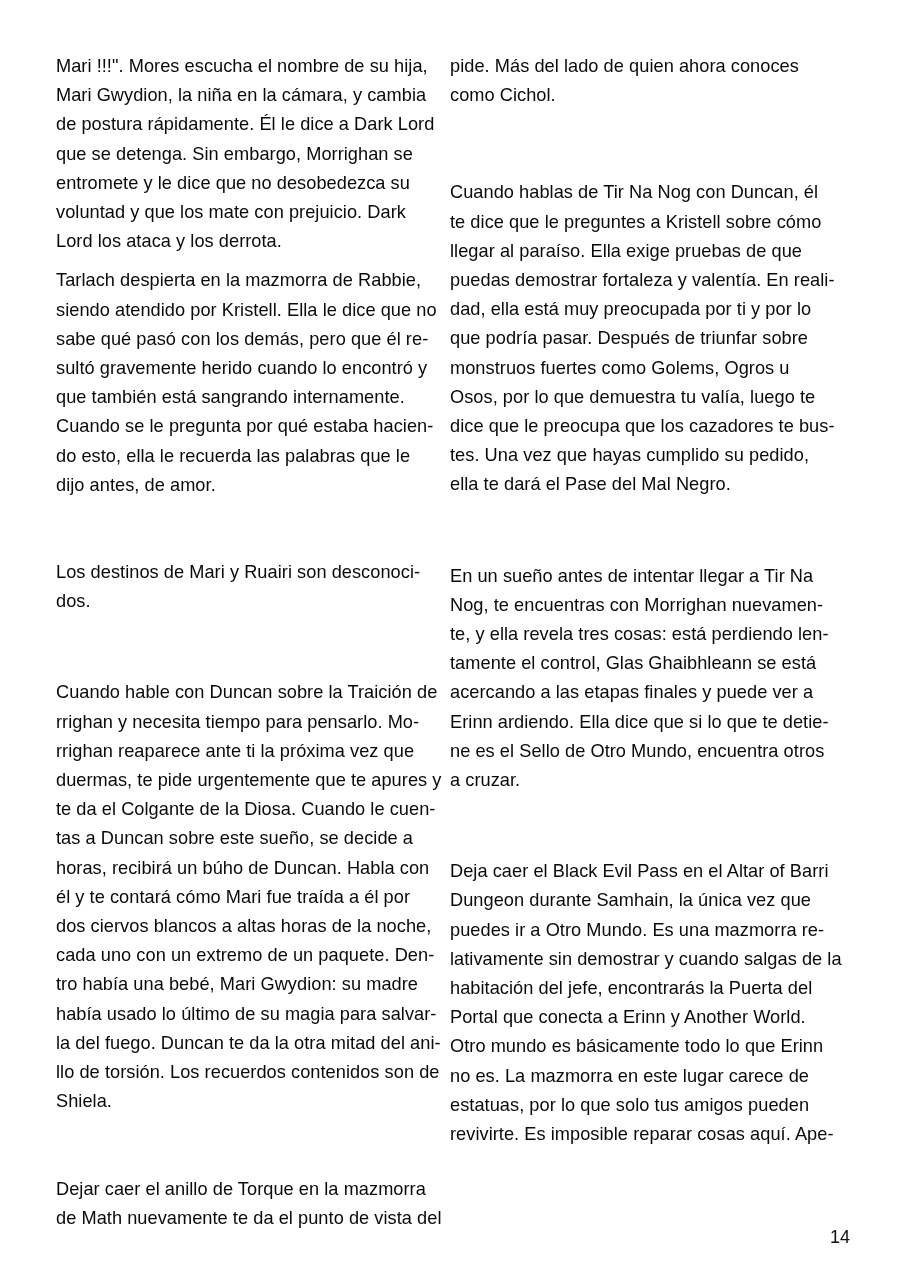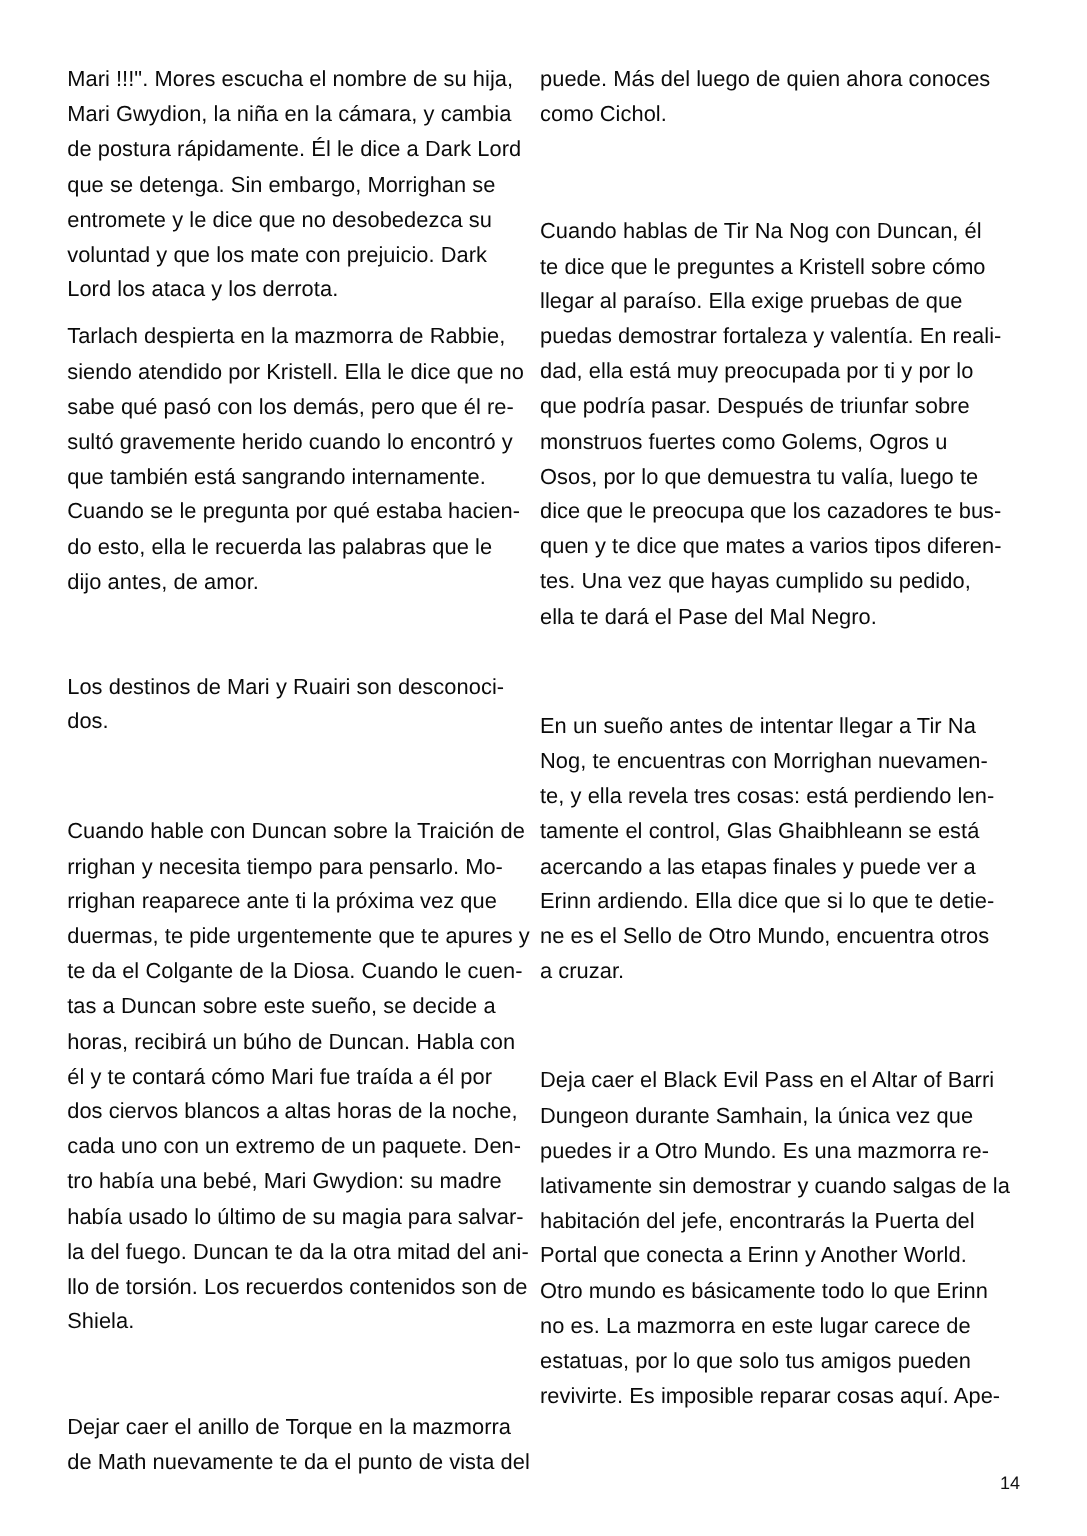--- a/index.html
+++ b/index.html
@@ -56,21 +56,21 @@
   }
   
   .gap-sm { height: 10px; }
   .gap-lg { height: 58px; }
   .gap-xl { height: 62px; }
 
   .page-number {
     position: absolute;
     right: 56px;
     top: 1228px;
-    font-size: 15px;
+    font-size: 18px;
     line-height: 18px;
     color: #111111;
     text-align: right;
   }
 </style>
 </head>
 <body>
 
 <div class="page">
 
@@ -122,36 +122,35 @@
         </div>
         <div class="gap-lg"></div>
         <div class="para">
           <span class="line">Dejar caer el anillo de Torque en la mazmorra</span>
           <span class="line">de Math nuevamente te da el punto de vista del</span>
         </div>
       </div>
 
     <div class="column right" id="right-column">
         <div class="para">
-          <span class="line">puede. Más del luego de quien ahora conoces</span>
+          <span class="line">pide. Más del lado de quien ahora conoces</span>
           <span class="line">como Cichol.</span>
         </div>
         <div class="gap-lg"></div>
         <div class="gap-sm"></div>
         <div class="para">
           <span class="line">Cuando hablas de Tir Na Nog con Duncan, él</span>
           <span class="line">te dice que le preguntes a Kristell sobre cómo</span>
           <span class="line">llegar al paraíso. Ella exige pruebas de que</span>
           <span class="line">puedas demostrar fortaleza y valentía. En reali-</span>
           <span class="line">dad, ella está muy preocupada por ti y por lo</span>
           <span class="line">que podría pasar. Después de triunfar sobre</span>
           <span class="line">monstruos fuertes como Golems, Ogros u</span>
           <span class="line">Osos, por lo que demuestra tu valía, luego te</span>
           <span class="line">dice que le preocupa que los cazadores te bus-</span>
-          <span class="line">quen y te dice que mates a varios tipos diferen-</span>
           <span class="line">tes. Una vez que hayas cumplido su pedido,</span>
           <span class="line">ella te dará el Pase del Mal Negro.</span>
         </div>
         <div class="gap-xl"></div>
         <div class="para">
           <span class="line">En un sueño antes de intentar llegar a Tir Na</span>
           <span class="line">Nog, te encuentras con Morrighan nuevamen-</span>
           <span class="line">te, y ella revela tres cosas: está perdiendo len-</span>
           <span class="line">tamente el control, Glas Ghaibhleann se está</span>
           <span class="line">acercando a las etapas finales y puede ver a</span>

